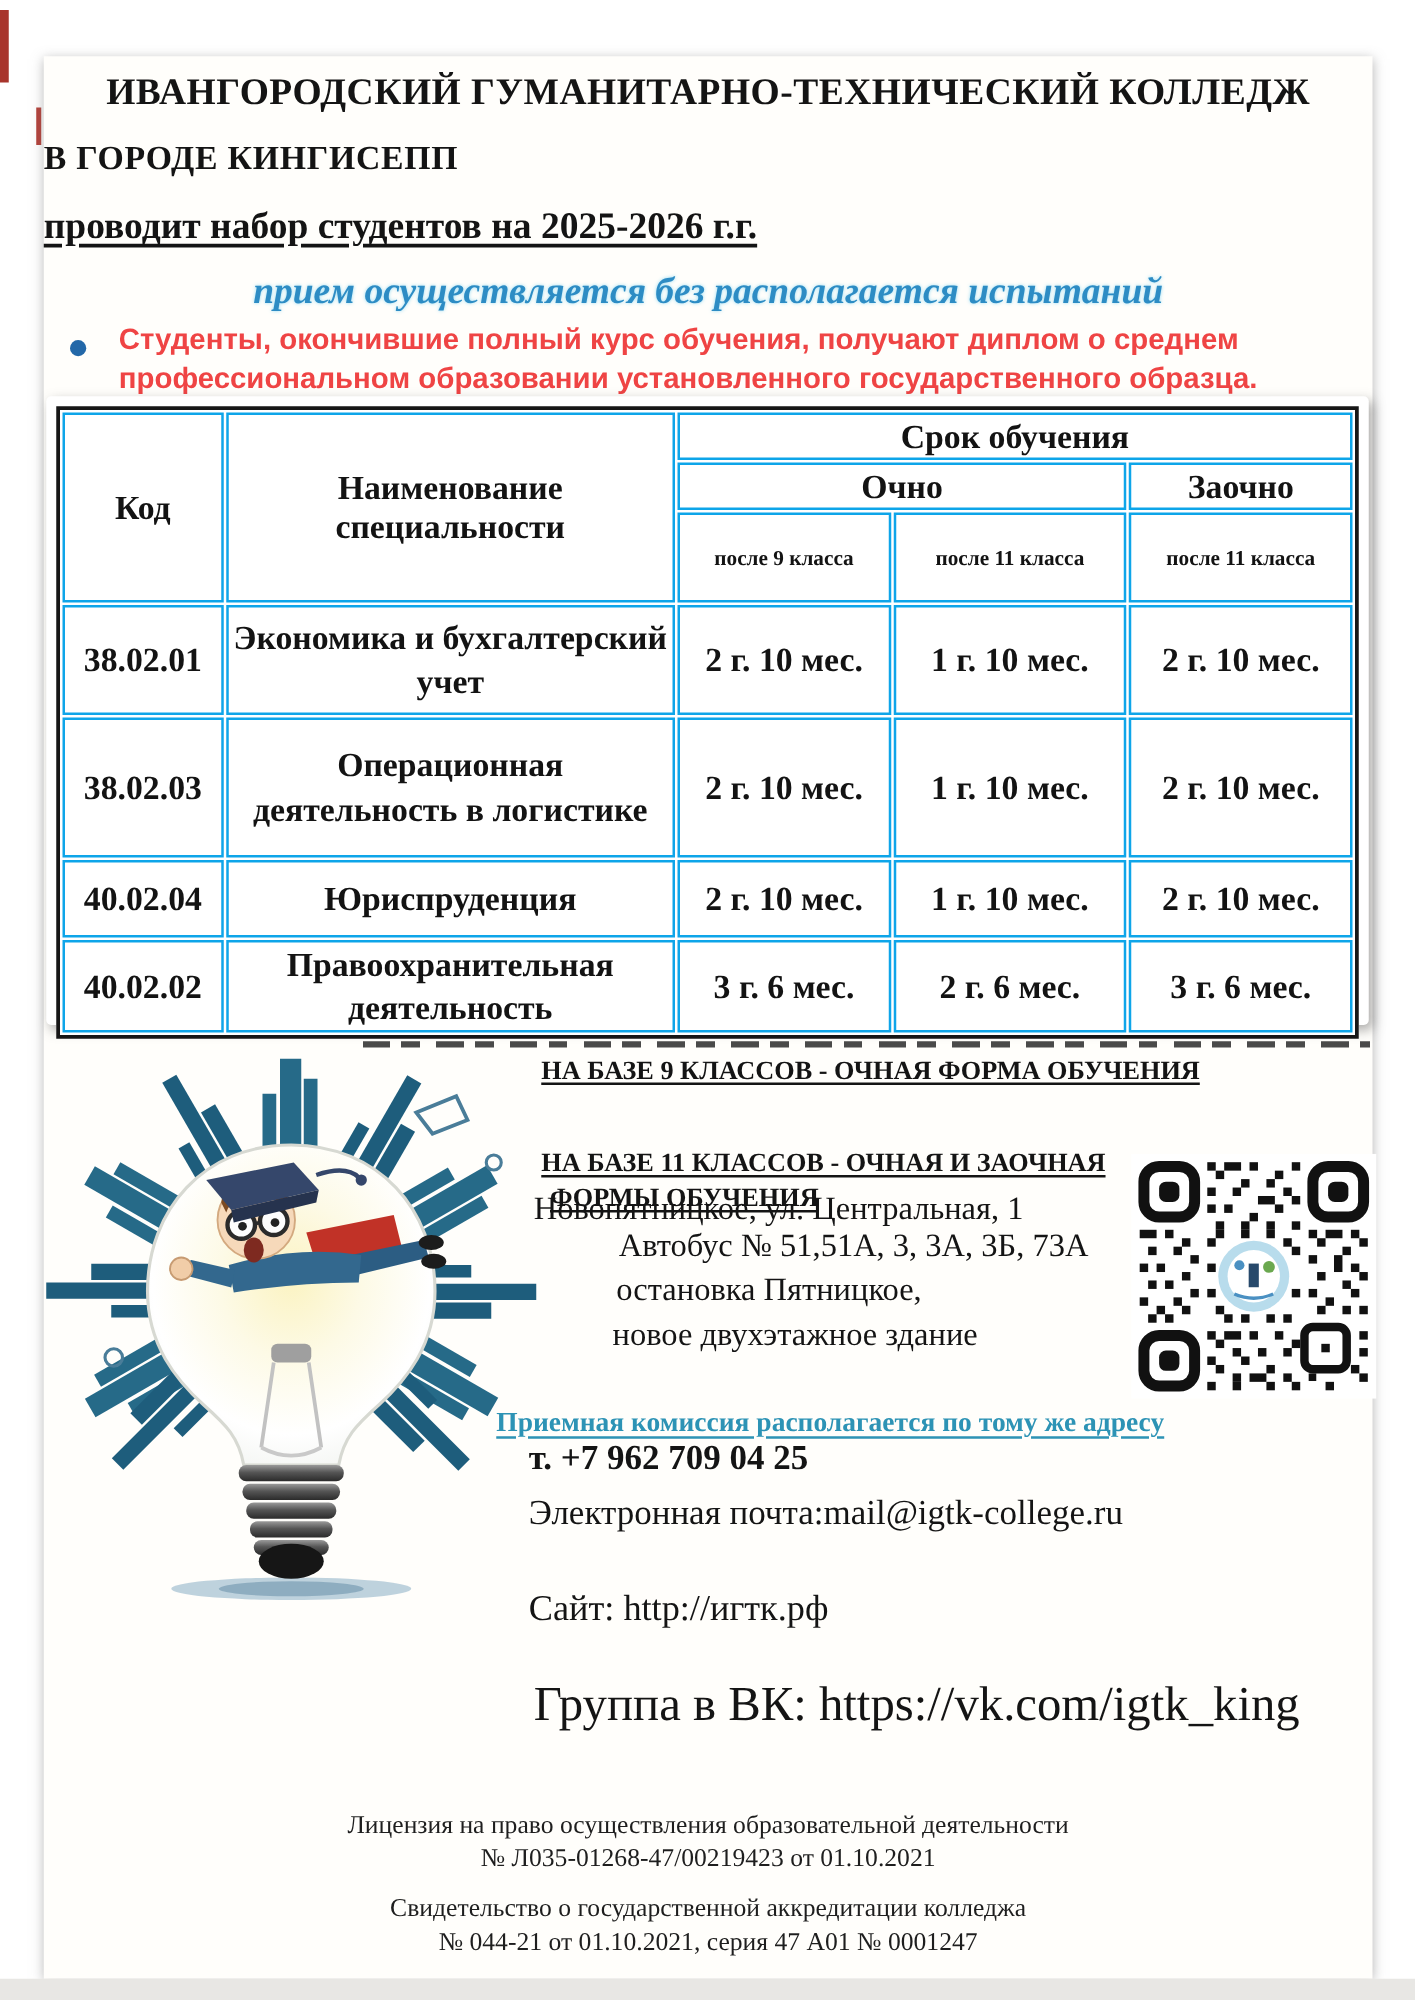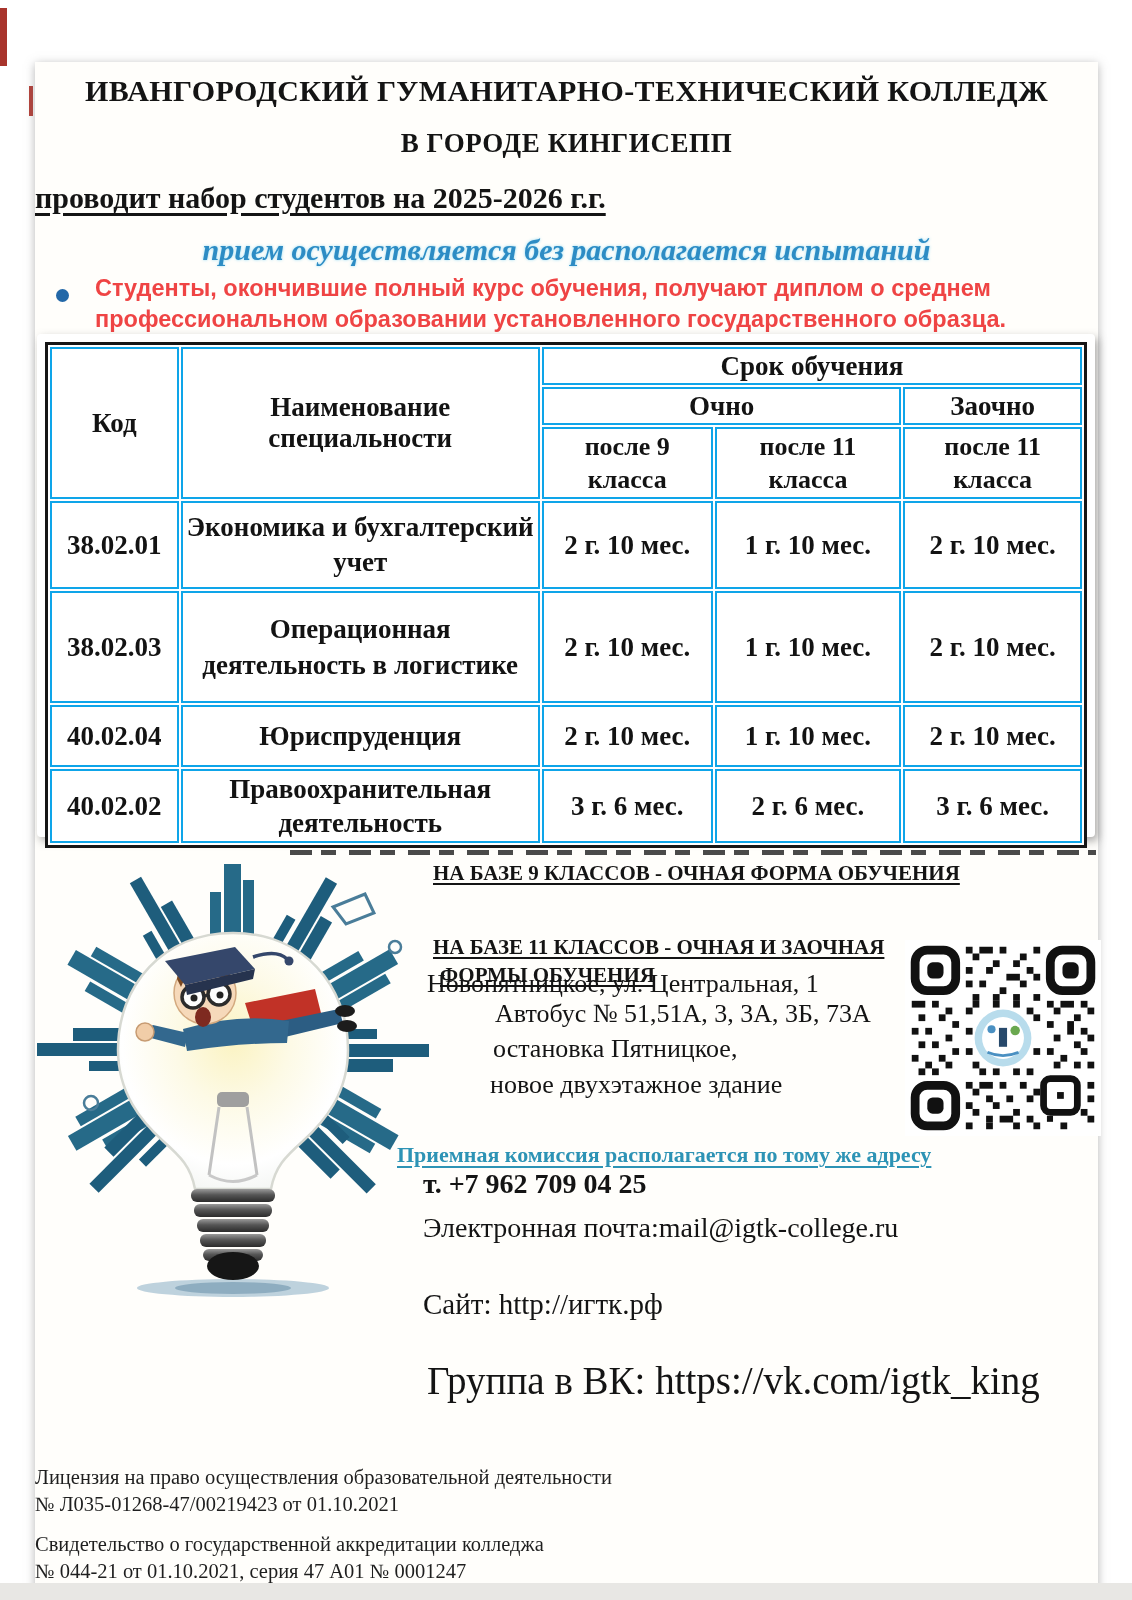--- a/index.html
+++ b/index.html
@@ -1,42 +1,42 @@
 <!DOCTYPE html>
 <html><head>
 <meta charset="utf-8">
 <style>
   html,body{margin:0;padding:0;background:#ffffff;}
   .canvas{position:relative;width:1132px;height:1600px;background:#ffffff;overflow:hidden;
           font-family:"Liberation Serif","DejaVu Serif",serif;color:#141414;}
-  .sheet{position:absolute;left:35px;top:62px;width:1063px;height:1538px;background:#fffefb;
+  .sheet{position:absolute;left:35px;top:45px;width:1063px;height:1538px;background:#fffefb;
          box-shadow:0 2px 9px rgba(110,110,110,.5);}
   .red-mark1{position:absolute;left:0;top:8px;width:7px;height:58px;background:#a8342c;}
   .red-mark2{position:absolute;left:29px;top:86px;width:4px;height:30px;background:#b5413a;}
   .bottom-strip{position:absolute;left:0;top:1583px;width:1132px;height:17px;background:#e8e7e4;}
 
   .title1{position:absolute;top:12px;left:0;width:100%;text-align:center;font-size:30px;font-weight:bold;letter-spacing:.4px;}
-  .title2{position:absolute;top:66px;left:0;width:100%;text-align:center;font-size:27px;font-weight:bold;letter-spacing:.6px;}
+  .title2{position:absolute;top:66px;left:0;width:100%;text-align:left;font-size:27px;font-weight:bold;letter-spacing:.6px;}
   .title3{position:absolute;top:119px;left:0;width:100%;text-align:left;font-size:30px;font-weight:bold;}
   .title3 span{text-decoration:underline;text-decoration-thickness:2.5px;text-underline-offset:5px;}
   .subtitle{position:absolute;top:171px;left:0;width:100%;text-align:center;font-size:30px;font-weight:bold;font-style:italic;
             color:#2d8cc4;text-shadow:0 0 3px rgba(125,212,243,.85);}
   .bullet-dot{position:absolute;left:21px;top:227px;width:13px;height:13px;border-radius:50%;background:#2368a8;}
   .bullet-text{position:absolute;left:60px;top:211px;width:935px;font-family:"Liberation Sans","DejaVu Sans",sans-serif;
                font-weight:bold;font-size:23.5px;line-height:31px;color:#ef4444;}
 
   .table-panel{position:absolute;left:2px;top:272px;width:1058px;height:503px;background:#ffffff;
                box-shadow:3px 4px 9px rgba(90,90,90,.5);border-radius:4px;}
   table.programs{position:absolute;left:8px;top:8px;border-collapse:separate;border-spacing:2px;
                  background:#ffffff;border:3px solid #161616;table-layout:fixed;width:1042px;}
   table.programs td{border:2px solid #0ea5e9;text-align:center;vertical-align:middle;font-weight:bold;
                     color:#131313;padding:1px 4px;overflow:hidden;}
   tr.hr1 td{height:32px;font-size:27px;}
   tr.hr2 td{height:32px;font-size:27px;}
-  tr.hr3 td{height:66px;font-size:26px;line-height:33px;}
+  tr.hr3 td{height:66px;font-size:17px;line-height:33px;}
   tr.dr1 td{height:82px;font-size:27px;line-height:35px;}
   tr.dr2 td{height:106px;font-size:27px;line-height:36px;}
   tr.dr3 td{height:56px;font-size:27px;}
   tr.dr4 td{height:66px;font-size:27px;line-height:34px;}
 
   .obscured-strip{position:absolute;left:255px;top:788px;width:806px;height:5px;opacity:.85;
      background:repeating-linear-gradient(90deg,#2a2a2a 0 22px,transparent 22px 31px,#2a2a2a 31px 46px,transparent 46px 59px);}
 
   .forms1{position:absolute;left:398px;top:799px;font-size:21px;font-weight:bold;}
   .forms2{position:absolute;left:398px;top:846px;font-size:21px;font-weight:bold;line-height:28px;margin-top:25px;}
@@ -51,21 +51,21 @@
   .addr3{position:absolute;left:458px;top:972px;font-size:26px;}
   .addr4{position:absolute;left:455px;top:1008px;font-size:26px;}
 
   .admission{position:absolute;left:362px;top:1080px;font-size:22px;font-weight:bold;color:#2d93b5;
              text-decoration:underline;text-decoration-thickness:1.5px;text-underline-offset:4px;}
   .phone{position:absolute;left:388px;top:1106px;font-size:28px;font-weight:bold;}
   .email{position:absolute;left:388px;top:1150px;font-size:28px;}
   .site{position:absolute;left:388px;top:1226px;font-size:29px;}
   .vk{position:absolute;left:392px;top:1296px;font-size:39px;}
 
-  .license{position:absolute;left:0;top:1402px;width:100%;font-size:20.5px;color:#1e1e1e;line-height:27px;}
+  .license{position:absolute;left:0;top:1402px;width:100%;text-align:center;font-size:20.5px;color:#1e1e1e;line-height:27px;}
   .license .pair{margin:0 0 13px 0;}
 </style>
 </head>
 <body>
 
 <div class="canvas">
   <div class="red-mark1"></div>
   <div class="red-mark2"></div>
 
   <div class="sheet">

